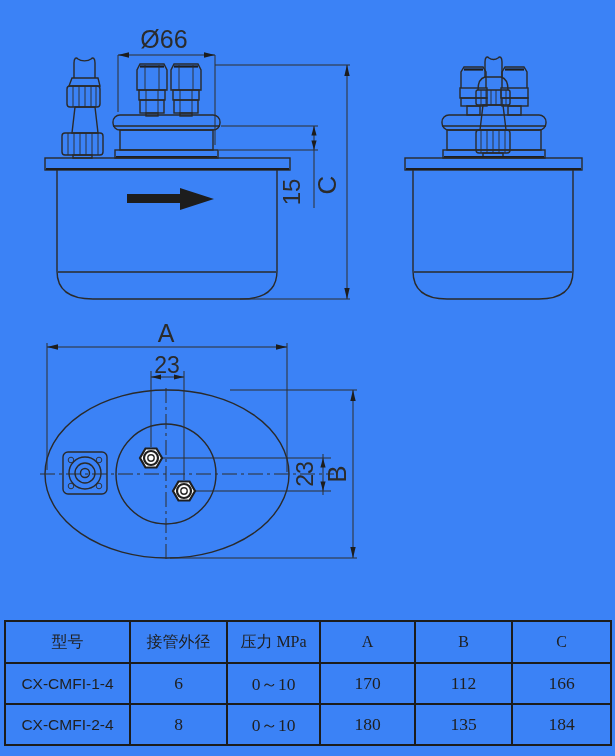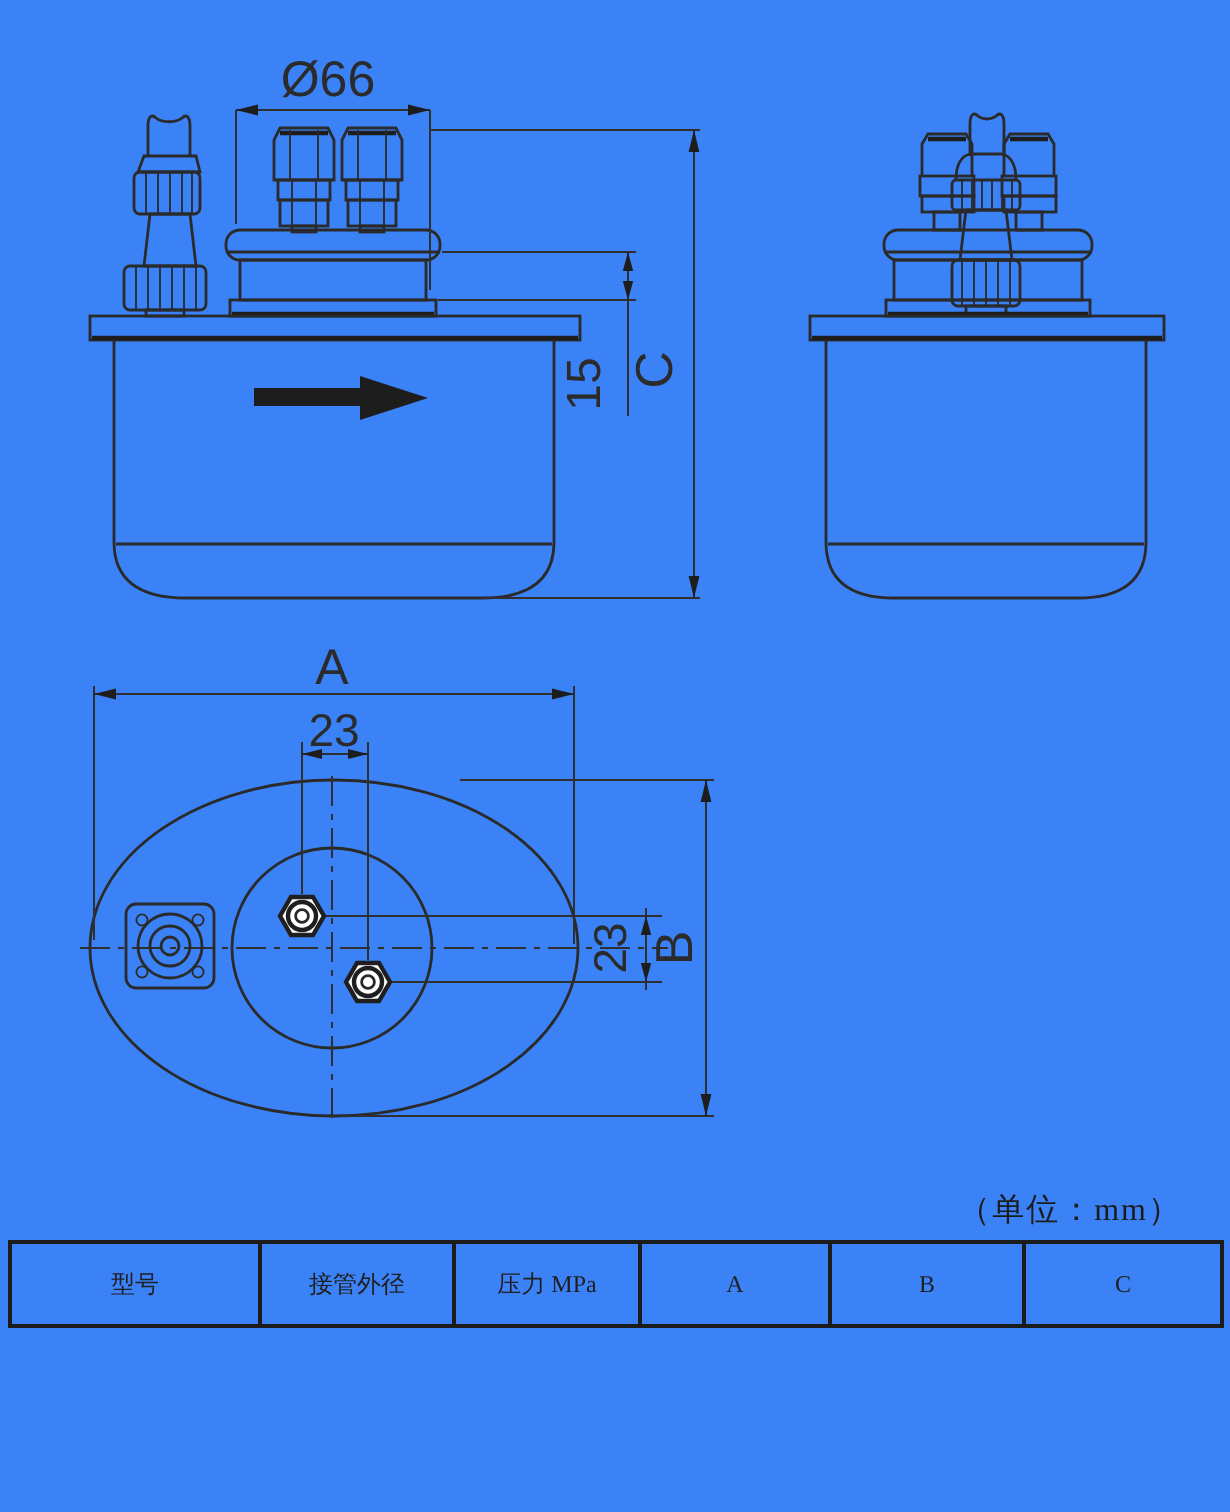--- a/index.html
+++ b/index.html
@@ -12,21 +12,21 @@
   .dim{stroke:#2f2f2f;stroke-width:1;fill:none;}
   .cl{stroke:#2f2f2f;stroke-width:1;fill:none;stroke-dasharray:15 4 3 4;}
   .ah{fill:#1d1d1d;stroke:none;}
   .heavy{stroke:#1f1f1f;stroke-width:2.2;fill:#fff;}
   text.dimtxt{font-family:"Liberation Sans",sans-serif;fill:#2b2b2b;}
   .units{position:absolute;top:595px;right:24px;font-size:16px;color:#1b1b1b;
          font-family:"Liberation Serif",serif;letter-spacing:1px;}
   table.spec{position:absolute;left:4px;top:620px;width:606px;border-collapse:collapse;
              table-layout:fixed;text-align:center;color:#1f1f1f;}
   .spec th,.spec td{border:2px solid #1c1c1c;font-weight:normal;padding:0;overflow:hidden;}
-  .spec th{font-size:12px;height:40px;}
+  .spec th{font-size:16px;height:40px;}
   .spec td{font-size:17.5px;height:39px;}
   .spec td.model{font-family:"Liberation Sans",sans-serif;font-size:15.5px;}
 </style>
 </head>
 <body>
 
 <div class="page">
 
 <svg width="615" height="592" viewBox="0 0 615 592">
 
@@ -211,21 +211,20 @@
       <circle class="edge" cx="151" cy="458" r="3.2"></circle>
     </g>
     <g>
       <polygon class="heavy" points="173,491 178.5,481.5 189.5,481.5 195,491 189.5,500.5 178.5,500.5"></polygon>
       <circle class="heavy" cx="184" cy="491" r="7"></circle>
       <circle class="edge" cx="184" cy="491" r="3.2"></circle>
     </g>
   </g>
 </svg>
 
-<div class="units">（单位：mm）</div>
 
 <table class="spec">
   <colgroup>
     <col style="width:125px">
         <col style="width:97px">
         <col style="width:93px">
     <col style="width:95px">
         <col style="width:97px">
         <col style="width:99px">
   </colgroup>
@@ -233,16 +232,32 @@
     <tr>
       <th>型号</th>
       <th>接管外径</th>
       <th>压力 MPa</th>
       <th>A</th>
       <th>B</th>
       <th>C</th>
     </tr>
   </thead>
   <tbody>
+    <tr>
+      <td class="model">CX-CMFI-1-4</td>
+      <td>6</td>
+      <td>0～10</td>
+      <td>170</td>
+      <td>112</td>
+      <td>166</td>
+    </tr>
+    <tr>
+      <td class="model">CX-CMFI-2-4</td>
+      <td>8</td>
+      <td>0～10</td>
+      <td>180</td>
+      <td>135</td>
+      <td>184</td>
+    </tr>
   </tbody>
 </table>
 
 </div>
 
 </body></html>

